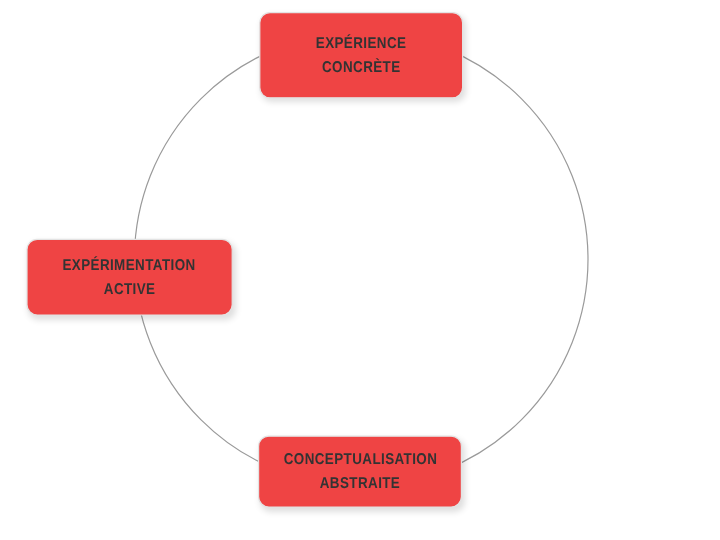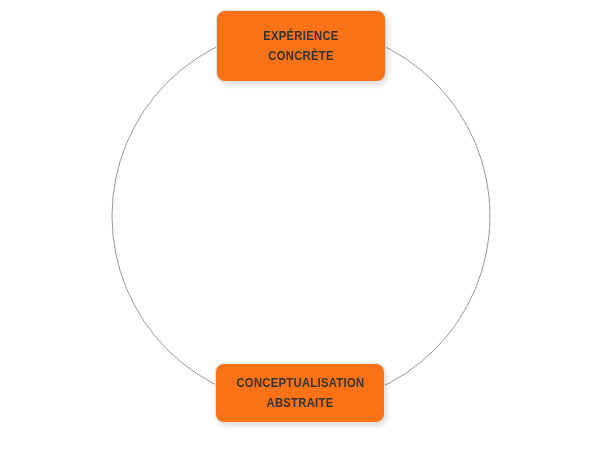--- a/index.html
+++ b/index.html
@@ -20,21 +20,21 @@
   #cycle-svg {
     position: absolute;
     left: 0;
     top: 0;
     width: 600px;
     height: 450px;
   }
   .node {
     position: absolute;
     box-sizing: border-box;
-    background: #f97316;
+    background: #ef4444;
     border: 1px solid #e3e3e3;
     border-radius: 9px;
     box-shadow: 2px 3px 5px rgba(0,0,0,0.13);
     display: flex;
     flex-direction: column;
     align-items: center;
     justify-content: center;
     text-align: center;
     z-index: 2;
   }
@@ -67,14 +67,18 @@
     <span class="node-line">EXPÉRIENCE</span>
     <span class="node-line">CONCRÈTE</span>
   </div>
 
 
   <div class="node" id="node-bottom">
     <span class="node-line">CONCEPTUALISATION</span>
     <span class="node-line">ABSTRAITE</span>
   </div>
 
+  <div class="node" id="node-left">
+    <span class="node-line">EXPÉRIMENTATION</span>
+    <span class="node-line">ACTIVE</span>
+  </div>
 
 </div>
 
 </body></html>

